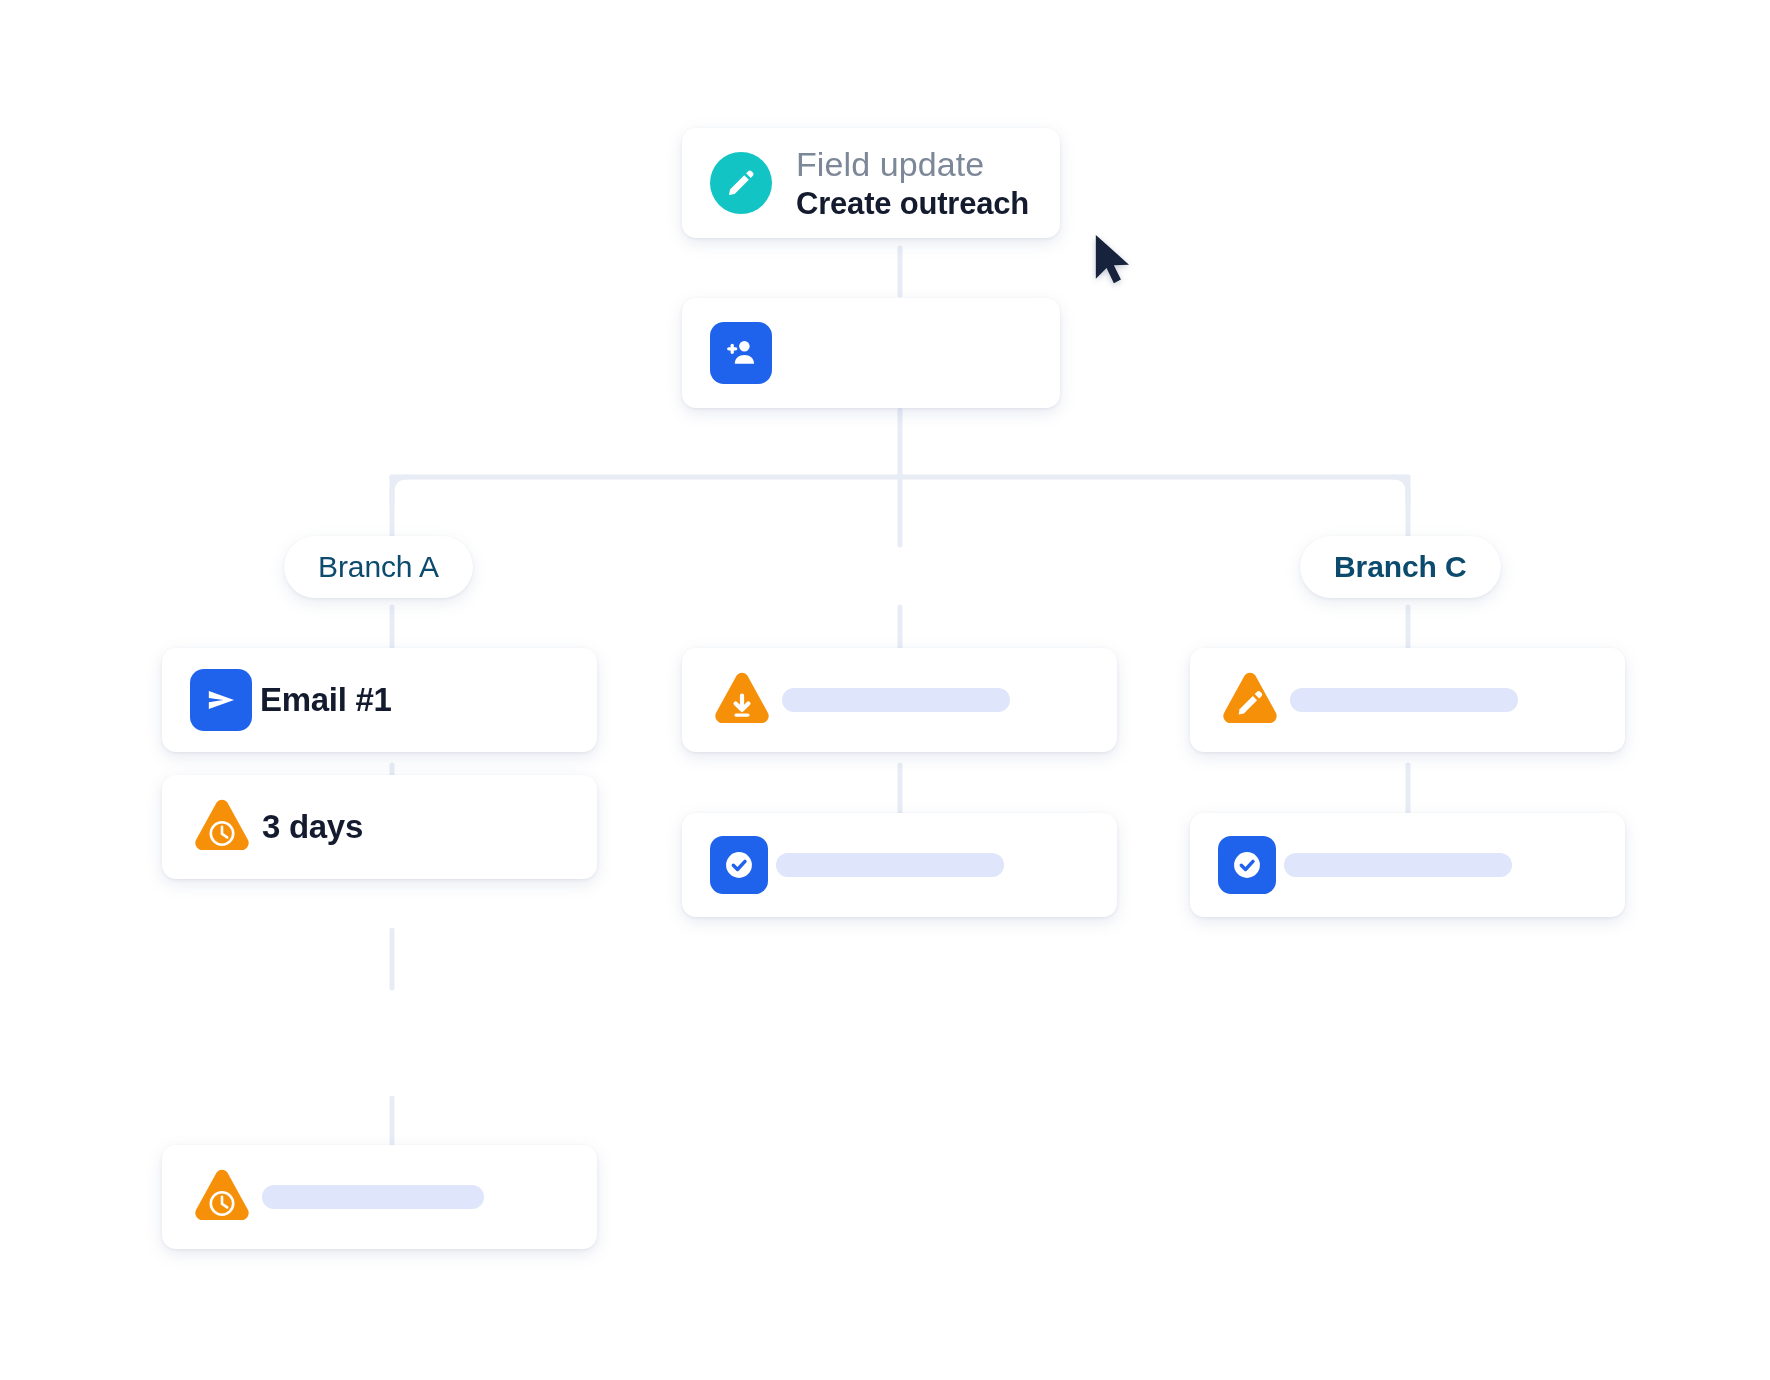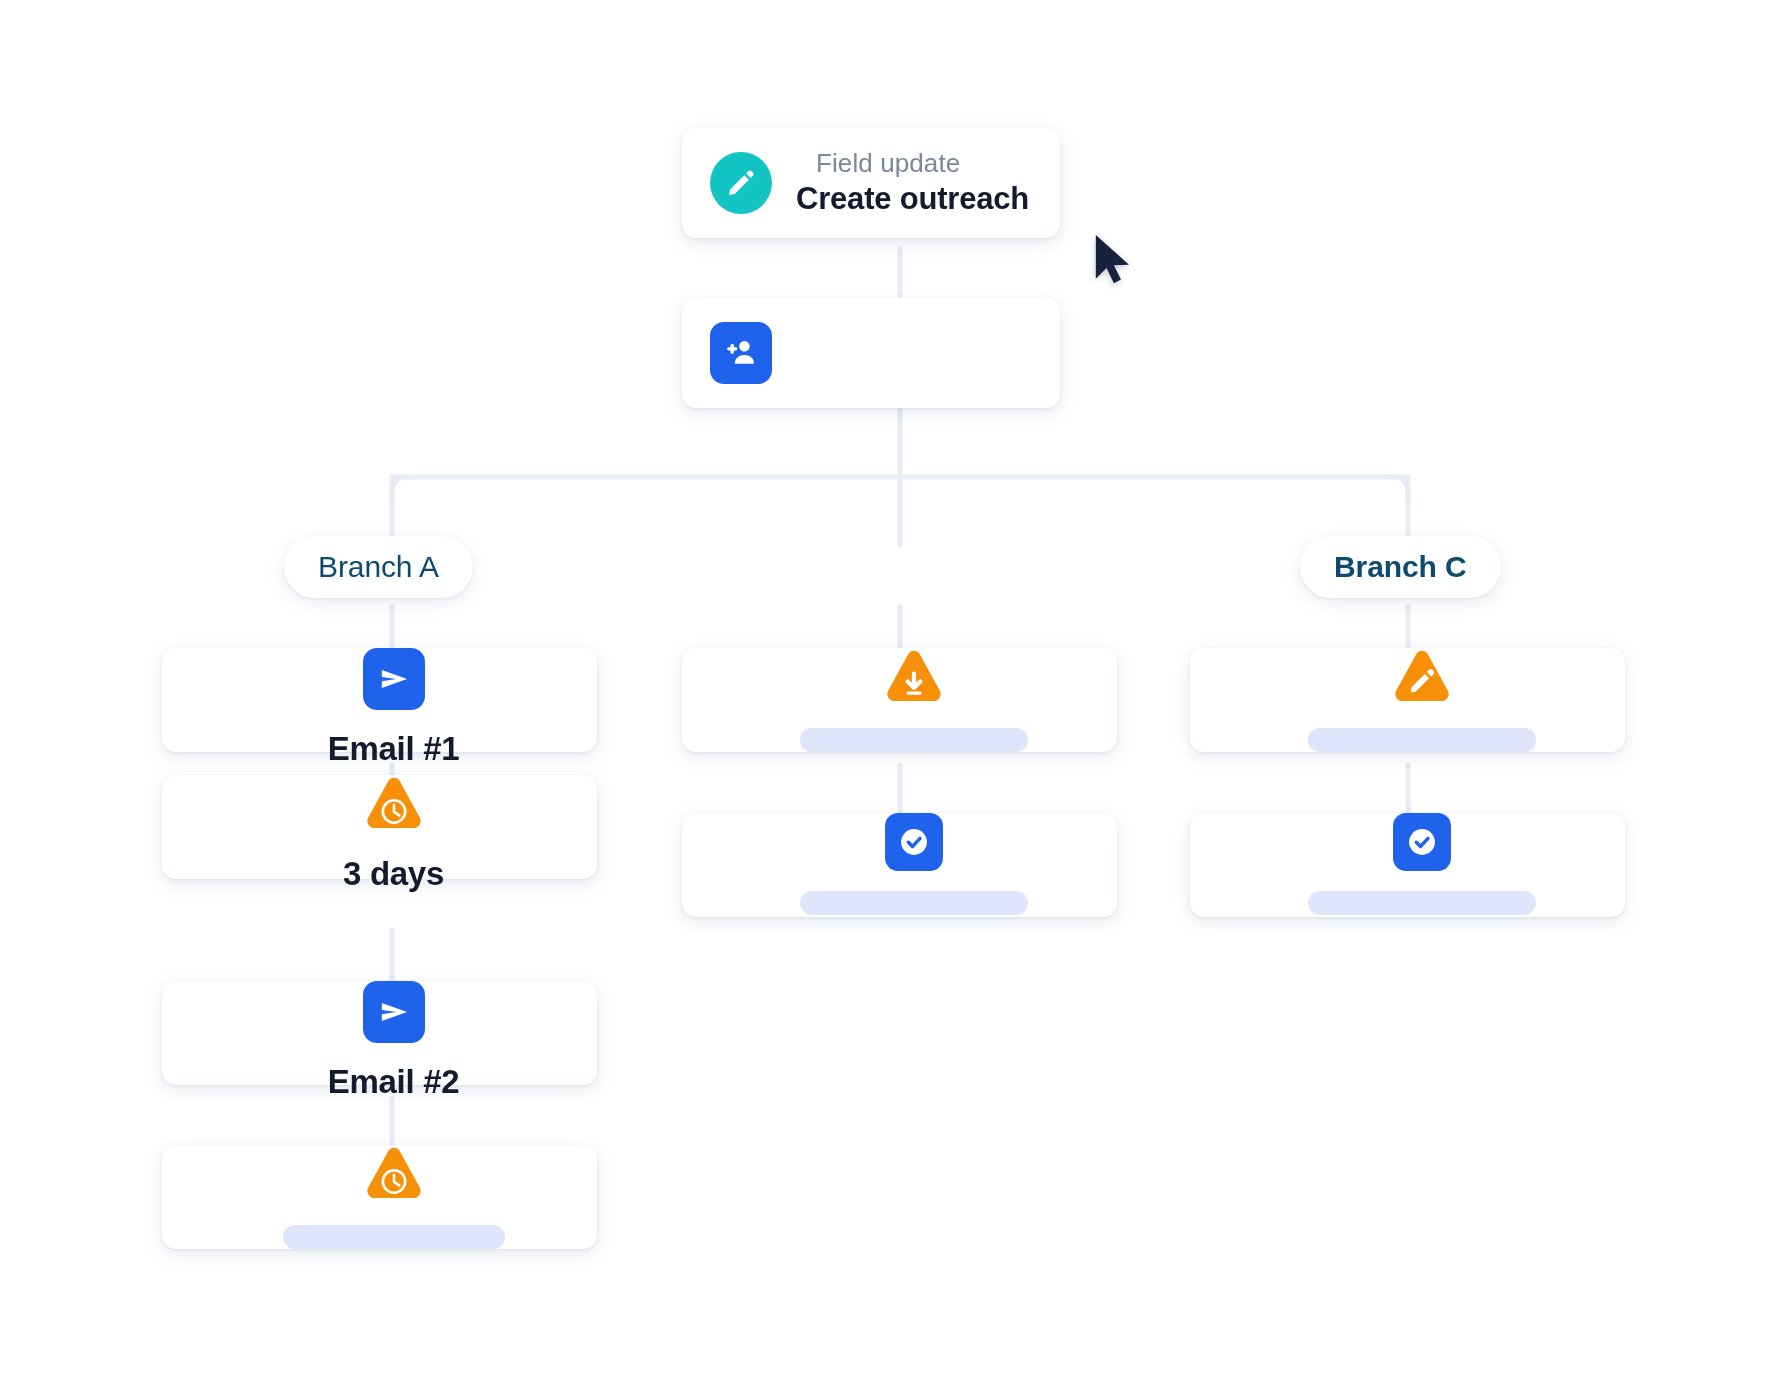--- a/index.html
+++ b/index.html
@@ -54,41 +54,39 @@
     padding: 0 0 0 28px;
     gap: 24px;
   }
   .card.top .texts {
     display: flex;
     flex-direction: column;
     justify-content: center;
     gap: 2px;
   }
   .kicker {
-    font-size: 26px;
+    font-size: 34px;
     color: #7c8798;
     line-height: 1.15;
     letter-spacing: 0.1px;
-    margin-left: 20px;
   }
   .title {
     font-size: 31px;
     font-weight: 700;
     color: #141b2e;
     line-height: 1.15;
     letter-spacing: -0.2px;
     white-space: nowrap;
   }
 
   
   .card.step {
     height: 104px;
     padding: 0 0 0 28px;
-    gap: 20px;
-    flex-direction: column;
+    gap: 8px;
   }
   .step-label {
     font-size: 33px;
     font-weight: 700;
     color: #141b2e;
     letter-spacing: -0.3px;
     white-space: nowrap;
   }
 
   
@@ -239,28 +237,20 @@
     <span class="icon tri-orange">
       <svg width="64" height="60" viewBox="0 0 64 60">
         <path d="M26.6 5.6 a6.6 6.6 0 0 1 10.8 0 L57.6 42.2 a7.2 7.2 0 0 1 -6.2 10.9 H12.6 a7.2 7.2 0 0 1 -6.2 -10.9 Z" fill="#f79009"></path>
         <circle cx="32" cy="36.5" r="11.2" fill="none" stroke="#ffffff" stroke-width="2.6"></circle>
         <path d="M32 29.8 L32 36.8 L37.2 40.4" fill="none" stroke="#ffffff" stroke-width="2.6" stroke-linecap="round"></path>
       </svg>
     </span>
     <span class="step-label">3 days</span>
   </div>
 
-  <div class="card step" style="left:162px; top:981px; width:435px;">
-    <span class="icon sq-blue">
-      <svg width="34" height="34" viewBox="0 0 24 24" fill="#ffffff">
-        <path d="M3.4 5.6 L21.2 12 L3.4 18.4 L3.4 13.5 L13.6 12 L3.4 10.5 Z"></path>
-      </svg>
-    </span>
-    <span class="step-label">Email #2</span>
-  </div>
 
   <div class="card step" style="left:162px; top:1145px; width:435px;">
     <span class="icon tri-orange">
       <svg width="64" height="60" viewBox="0 0 64 60">
         <path d="M26.6 5.6 a6.6 6.6 0 0 1 10.8 0 L57.6 42.2 a7.2 7.2 0 0 1 -6.2 10.9 H12.6 a7.2 7.2 0 0 1 -6.2 -10.9 Z" fill="#f79009"></path>
         <circle cx="32" cy="36.5" r="11.2" fill="none" stroke="#ffffff" stroke-width="2.6"></circle>
         <path d="M32 29.8 L32 36.8 L37.2 40.4" fill="none" stroke="#ffffff" stroke-width="2.6" stroke-linecap="round"></path>
       </svg>
     </span>
     <span class="skeleton" style="width:222px;"></span>

